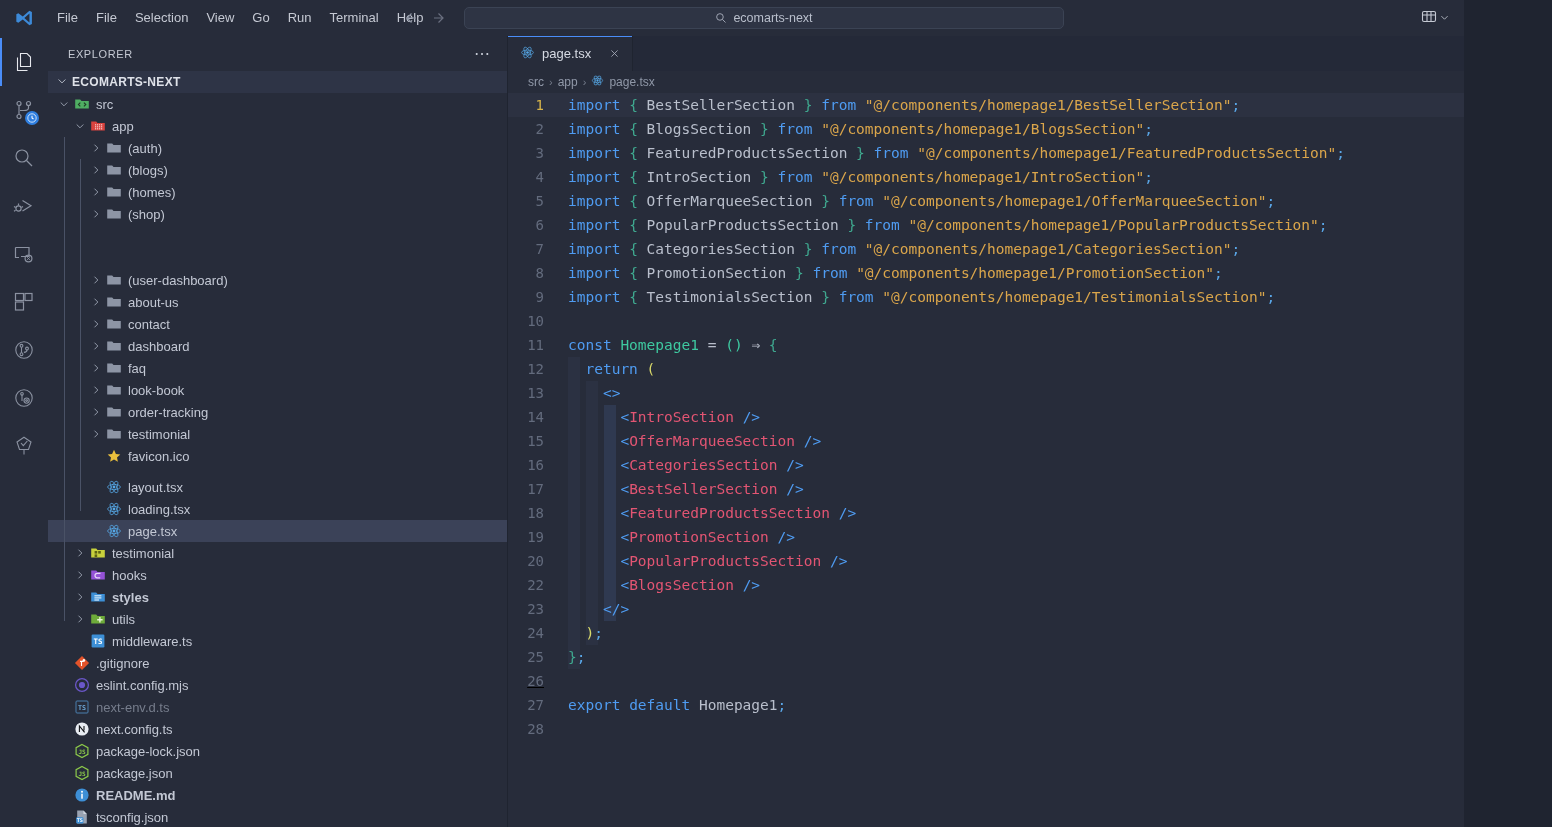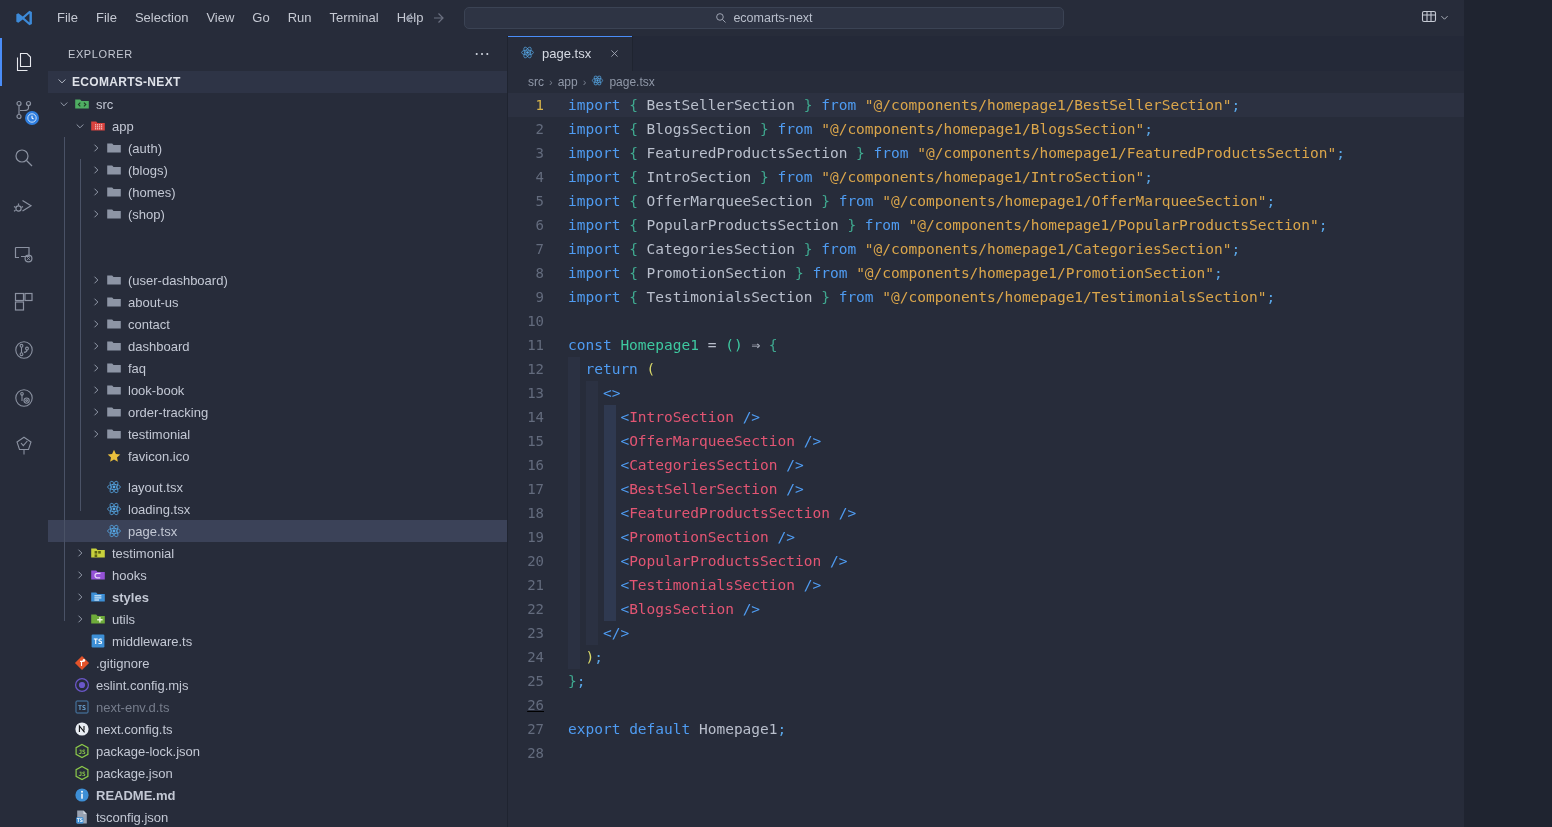--- a/index.html
+++ b/index.html
@@ -808,21 +808,20 @@
             <div class="cline" style="position: relative; z-index: 1;"><span class="lnum">11</span><span class="ctext"><span class="k">const</span><span class="id"> </span><span class="fn">Homepage1</span><span class="id"> </span><span class="op">=</span><span class="id"> </span><span class="fn">()</span><span class="id"> </span><span class="op">⇒</span><span class="id"> </span><span class="br">{</span></span></div>
             <div class="cline" style="position: relative; z-index: 1;"><span class="lnum">12</span><span class="ctext"><span class="id">  </span><span class="k">return</span><span class="id"> </span><span class="par">(</span></span></div>
             <div class="cline" style="position: relative; z-index: 1;"><span class="lnum">13</span><span class="ctext"><span class="id">    </span><span class="ang">&lt;&gt;</span></span></div>
             <div class="cline" style="position: relative; z-index: 1;"><span class="lnum">14</span><span class="ctext"><span class="id">      </span><span class="ang">&lt;</span><span class="tag">IntroSection</span><span class="id"> </span><span class="ang">/&gt;</span></span></div>
             <div class="cline" style="position: relative; z-index: 1;"><span class="lnum">15</span><span class="ctext"><span class="id">      </span><span class="ang">&lt;</span><span class="tag">OfferMarqueeSection</span><span class="id"> </span><span class="ang">/&gt;</span></span></div>
             <div class="cline" style="position: relative; z-index: 1;"><span class="lnum">16</span><span class="ctext"><span class="id">      </span><span class="ang">&lt;</span><span class="tag">CategoriesSection</span><span class="id"> </span><span class="ang">/&gt;</span></span></div>
             <div class="cline" style="position: relative; z-index: 1;"><span class="lnum">17</span><span class="ctext"><span class="id">      </span><span class="ang">&lt;</span><span class="tag">BestSellerSection</span><span class="id"> </span><span class="ang">/&gt;</span></span></div>
             <div class="cline" style="position: relative; z-index: 1;"><span class="lnum">18</span><span class="ctext"><span class="id">      </span><span class="ang">&lt;</span><span class="tag">FeaturedProductsSection</span><span class="id"> </span><span class="ang">/&gt;</span></span></div>
             <div class="cline" style="position: relative; z-index: 1;"><span class="lnum">19</span><span class="ctext"><span class="id">      </span><span class="ang">&lt;</span><span class="tag">PromotionSection</span><span class="id"> </span><span class="ang">/&gt;</span></span></div>
             <div class="cline" style="position: relative; z-index: 1;"><span class="lnum">20</span><span class="ctext"><span class="id">      </span><span class="ang">&lt;</span><span class="tag">PopularProductsSection</span><span class="id"> </span><span class="ang">/&gt;</span></span></div>
-            <div class="cline" style="position: relative; z-index: 1;"><span class="lnum">21</span><span class="ctext"><span class="id">      </span><span class="ang">&lt;</span><span class="tag">TestimonialsSection</span><span class="id"> </span><span class="ang">/&gt;</span></span></div>
             <div class="cline" style="position: relative; z-index: 1;"><span class="lnum">22</span><span class="ctext"><span class="id">      </span><span class="ang">&lt;</span><span class="tag">BlogsSection</span><span class="id"> </span><span class="ang">/&gt;</span></span></div>
             <div class="cline" style="position: relative; z-index: 1;"><span class="lnum">23</span><span class="ctext"><span class="id">    </span><span class="ang">&lt;/&gt;</span></span></div>
             <div class="cline" style="position: relative; z-index: 1;"><span class="lnum">24</span><span class="ctext"><span class="id">  </span><span class="par">)</span><span class="pn">;</span></span></div>
             <div class="cline" style="position: relative; z-index: 1;"><span class="lnum">25</span><span class="ctext"><span class="br">}</span><span class="pn">;</span></span></div>
             <div class="cline" style="position: relative; z-index: 1; text-decoration: underline;"><span class="lnum">26</span><span class="ctext"></span></div>
             <div class="cline" style="position: relative; z-index: 1;"><span class="lnum">27</span><span class="ctext"><span class="k">export</span><span class="id"> </span><span class="k">default</span><span class="id"> </span><span class="id">Homepage1</span><span class="pn">;</span></span></div>
             <div class="cline" style="position: relative; z-index: 1;"><span class="lnum">28</span><span class="ctext"></span></div>
           </div>
       </div>
     </div>

